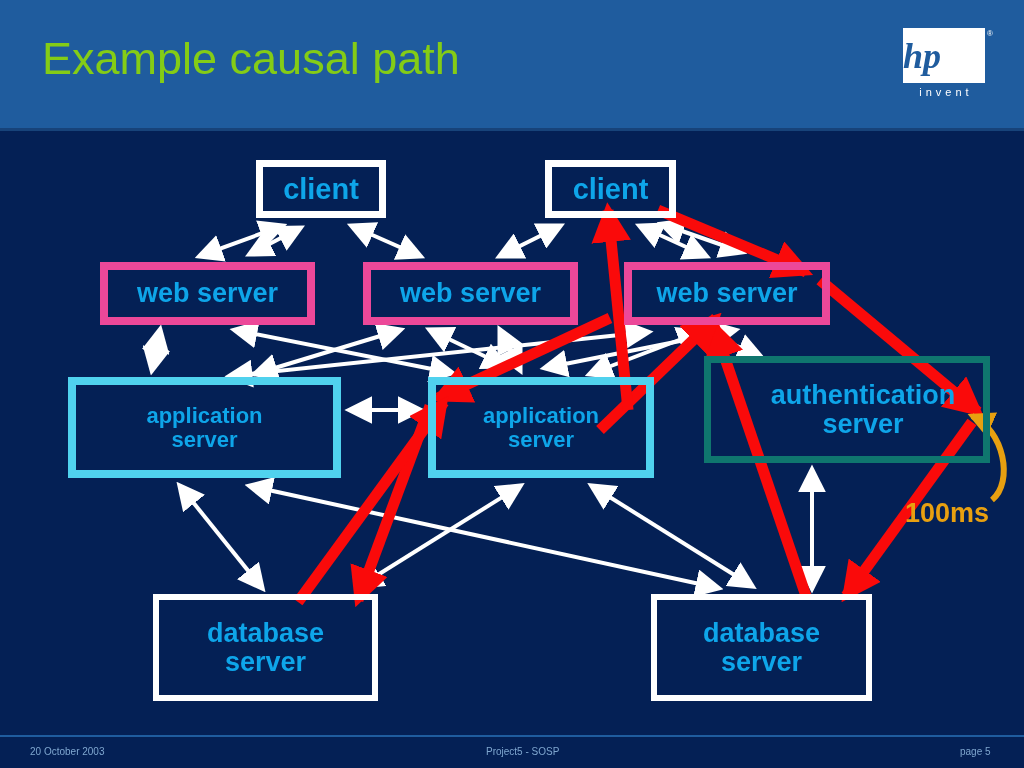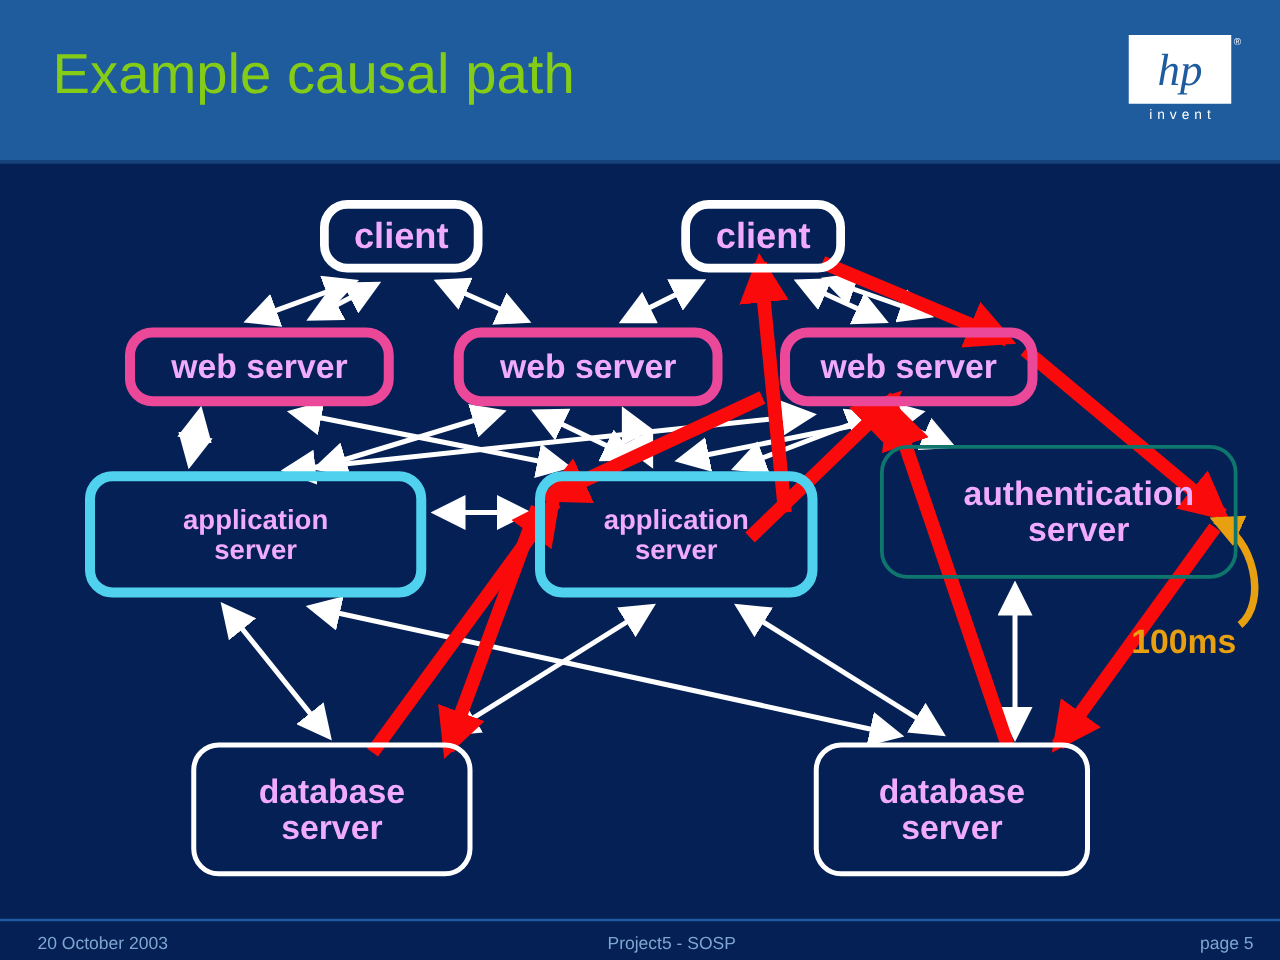--- a/index.html
+++ b/index.html
@@ -51,24 +51,24 @@
     left: 0; top: 0;
     width: 82px; height: 55px;
     background: #ffffff;
   }
   #logo-hp {
     position: absolute;
     left: 0; top: 0;
     width: 82px; height: 44px;
     font-family: "Liberation Serif", serif;
     font-style: italic;
-    font-weight: 400;
+    font-weight: 700;
     font-size: 36px;
     color: #1f5c9e;
-    text-align: center;
+    text-align: left;
     line-height: 56px;
   }
   #logo-reg {
     position: absolute;
     left: 84px; top: 1px;
     font-size: 8px;
     color: #ffffff;
   }
   #logo-invent {
     position: absolute;
@@ -83,55 +83,54 @@
   
   #footer-rule {
     position: absolute;
     left: 0; top: 735px;
     width: 1024px; height: 2px;
     background: #1f5c9e;
   }
   .footer-text {
     position: absolute;
     top: 746px;
-    font-size: 14px;
+    font-size: 10px;
     color: #7fa6cf;
     white-space: nowrap;
   }
   #footer-date  { left: 30px; }
   #footer-mid   { left: 486px; }
   #footer-page  { left: 960px; }
 
   
   #diagram {
     position: absolute;
     left: 0; top: 130px;
     width: 1024px; height: 605px;
   }
 
   
   .node {
     position: absolute;
     box-sizing: border-box;
-    color: #f0abfc;
+    color: #0ea5e9;
     font-weight: 700;
     text-align: center;
     display: flex;
     align-items: center;
     justify-content: center;
     background: transparent;
     line-height: 1.06;
     white-space: nowrap;
-    border-radius: 22px;
   }
   .node.client   { border: 7px solid #ffffff; font-size: 29px; }
   .node.web      { border: 8px solid #ec4899; font-size: 27px; }
   .node.app      { border: 8px solid #50d2ee; font-size: 22px; }
-  .node.auth     { border: 3px solid #0f766e; font-size: 27px; padding-left: 32px; }
-  .node.db       { border: 4px solid #ffffff; font-size: 27px; }
+  .node.auth     { border: 7px solid #0f766e; font-size: 27px; padding-left: 32px; }
+  .node.db       { border: 6px solid #ffffff; font-size: 27px; }
 
   .ms-label {
     position: absolute;
     left: 905px; top: 498px;
     font-size: 27px;
     font-weight: 700;
     color: #e8a010;
     white-space: nowrap;
     text-align: center;
   }

